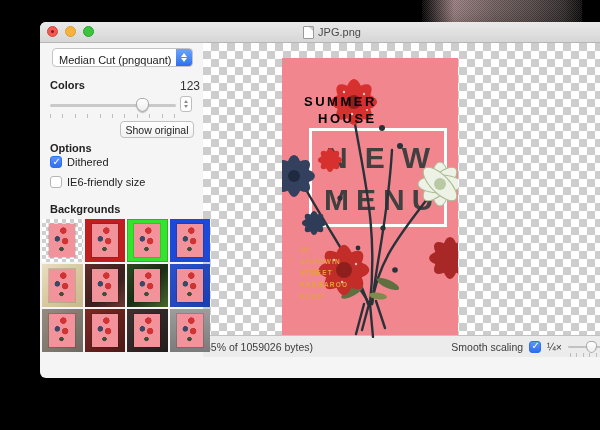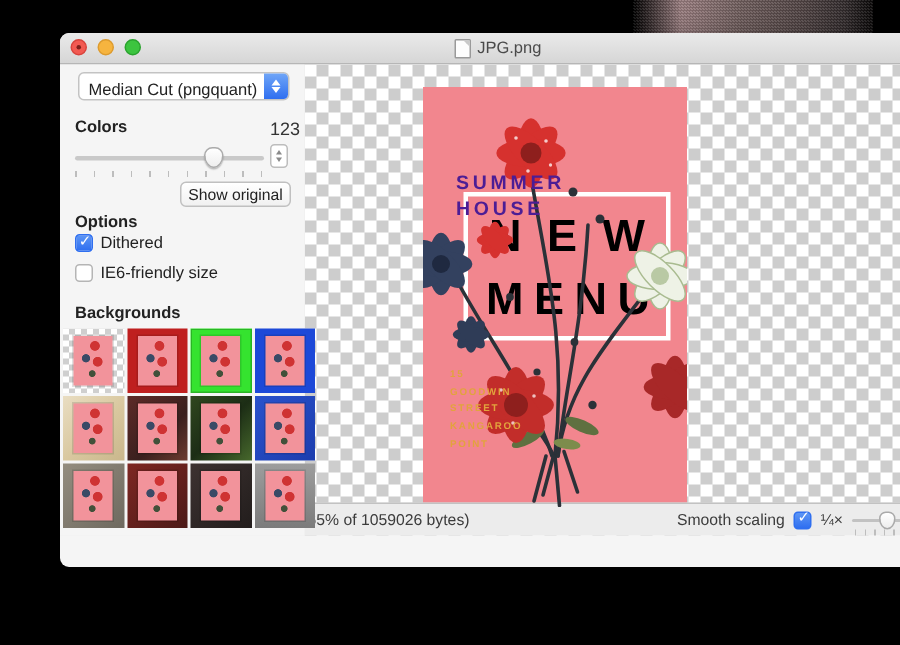--- a/index.html
+++ b/index.html
@@ -111,27 +111,27 @@
   }
   
   .poster{
     position:absolute;left:79px;top:15px;width:176px;height:280px;overflow:hidden;
     background:var(--poster-bg,#f2868e);
   }
   .poster .frame{
     position:absolute;left:27px;top:70px;width:138px;height:99px;
     border:3px solid #fff;box-sizing:border-box;z-index:1;
   }
-  .poster .menu-word{position:absolute;color:#000000;font-weight:bold;z-index:1;line-height:1;}
+  .poster .menu-word{position:absolute;color:#404040;font-weight:bold;z-index:1;line-height:1;}
   .poster .word-new{left:44px;top:85px;font-size:30px;letter-spacing:17px;}
   .poster .word-menu{left:42px;top:127px;font-size:30px;letter-spacing:7px;}
   .poster svg{position:absolute;left:0;top:0;z-index:2;pointer-events:none;}
   .poster .heading{
-    position:absolute;left:22px;top:56px;z-index:3;color:#4c1d95;font-weight:bold;
-    font-size:13px;letter-spacing:2.5px;line-height:1.3;
+    position:absolute;left:22px;top:36px;z-index:3;color:#000000;font-weight:bold;
+    font-size:13px;letter-spacing:2.5px;line-height:1.3;text-align:right;
   }
   .poster .address{
     position:absolute;left:18px;top:186px;z-index:3;color:var(--poster-yellow,#e2a33d);
     font-weight:bold;font-size:6.5px;letter-spacing:1.2px;line-height:1.8;
   }
   
   .statusbar{
     position:absolute;left:0;right:0;bottom:0;height:21px;background:#ececec;
     border-top:1px solid #c2c2c2;display:flex;align-items:center;font-size:10.5px;color:#3c3c3c;
   }

